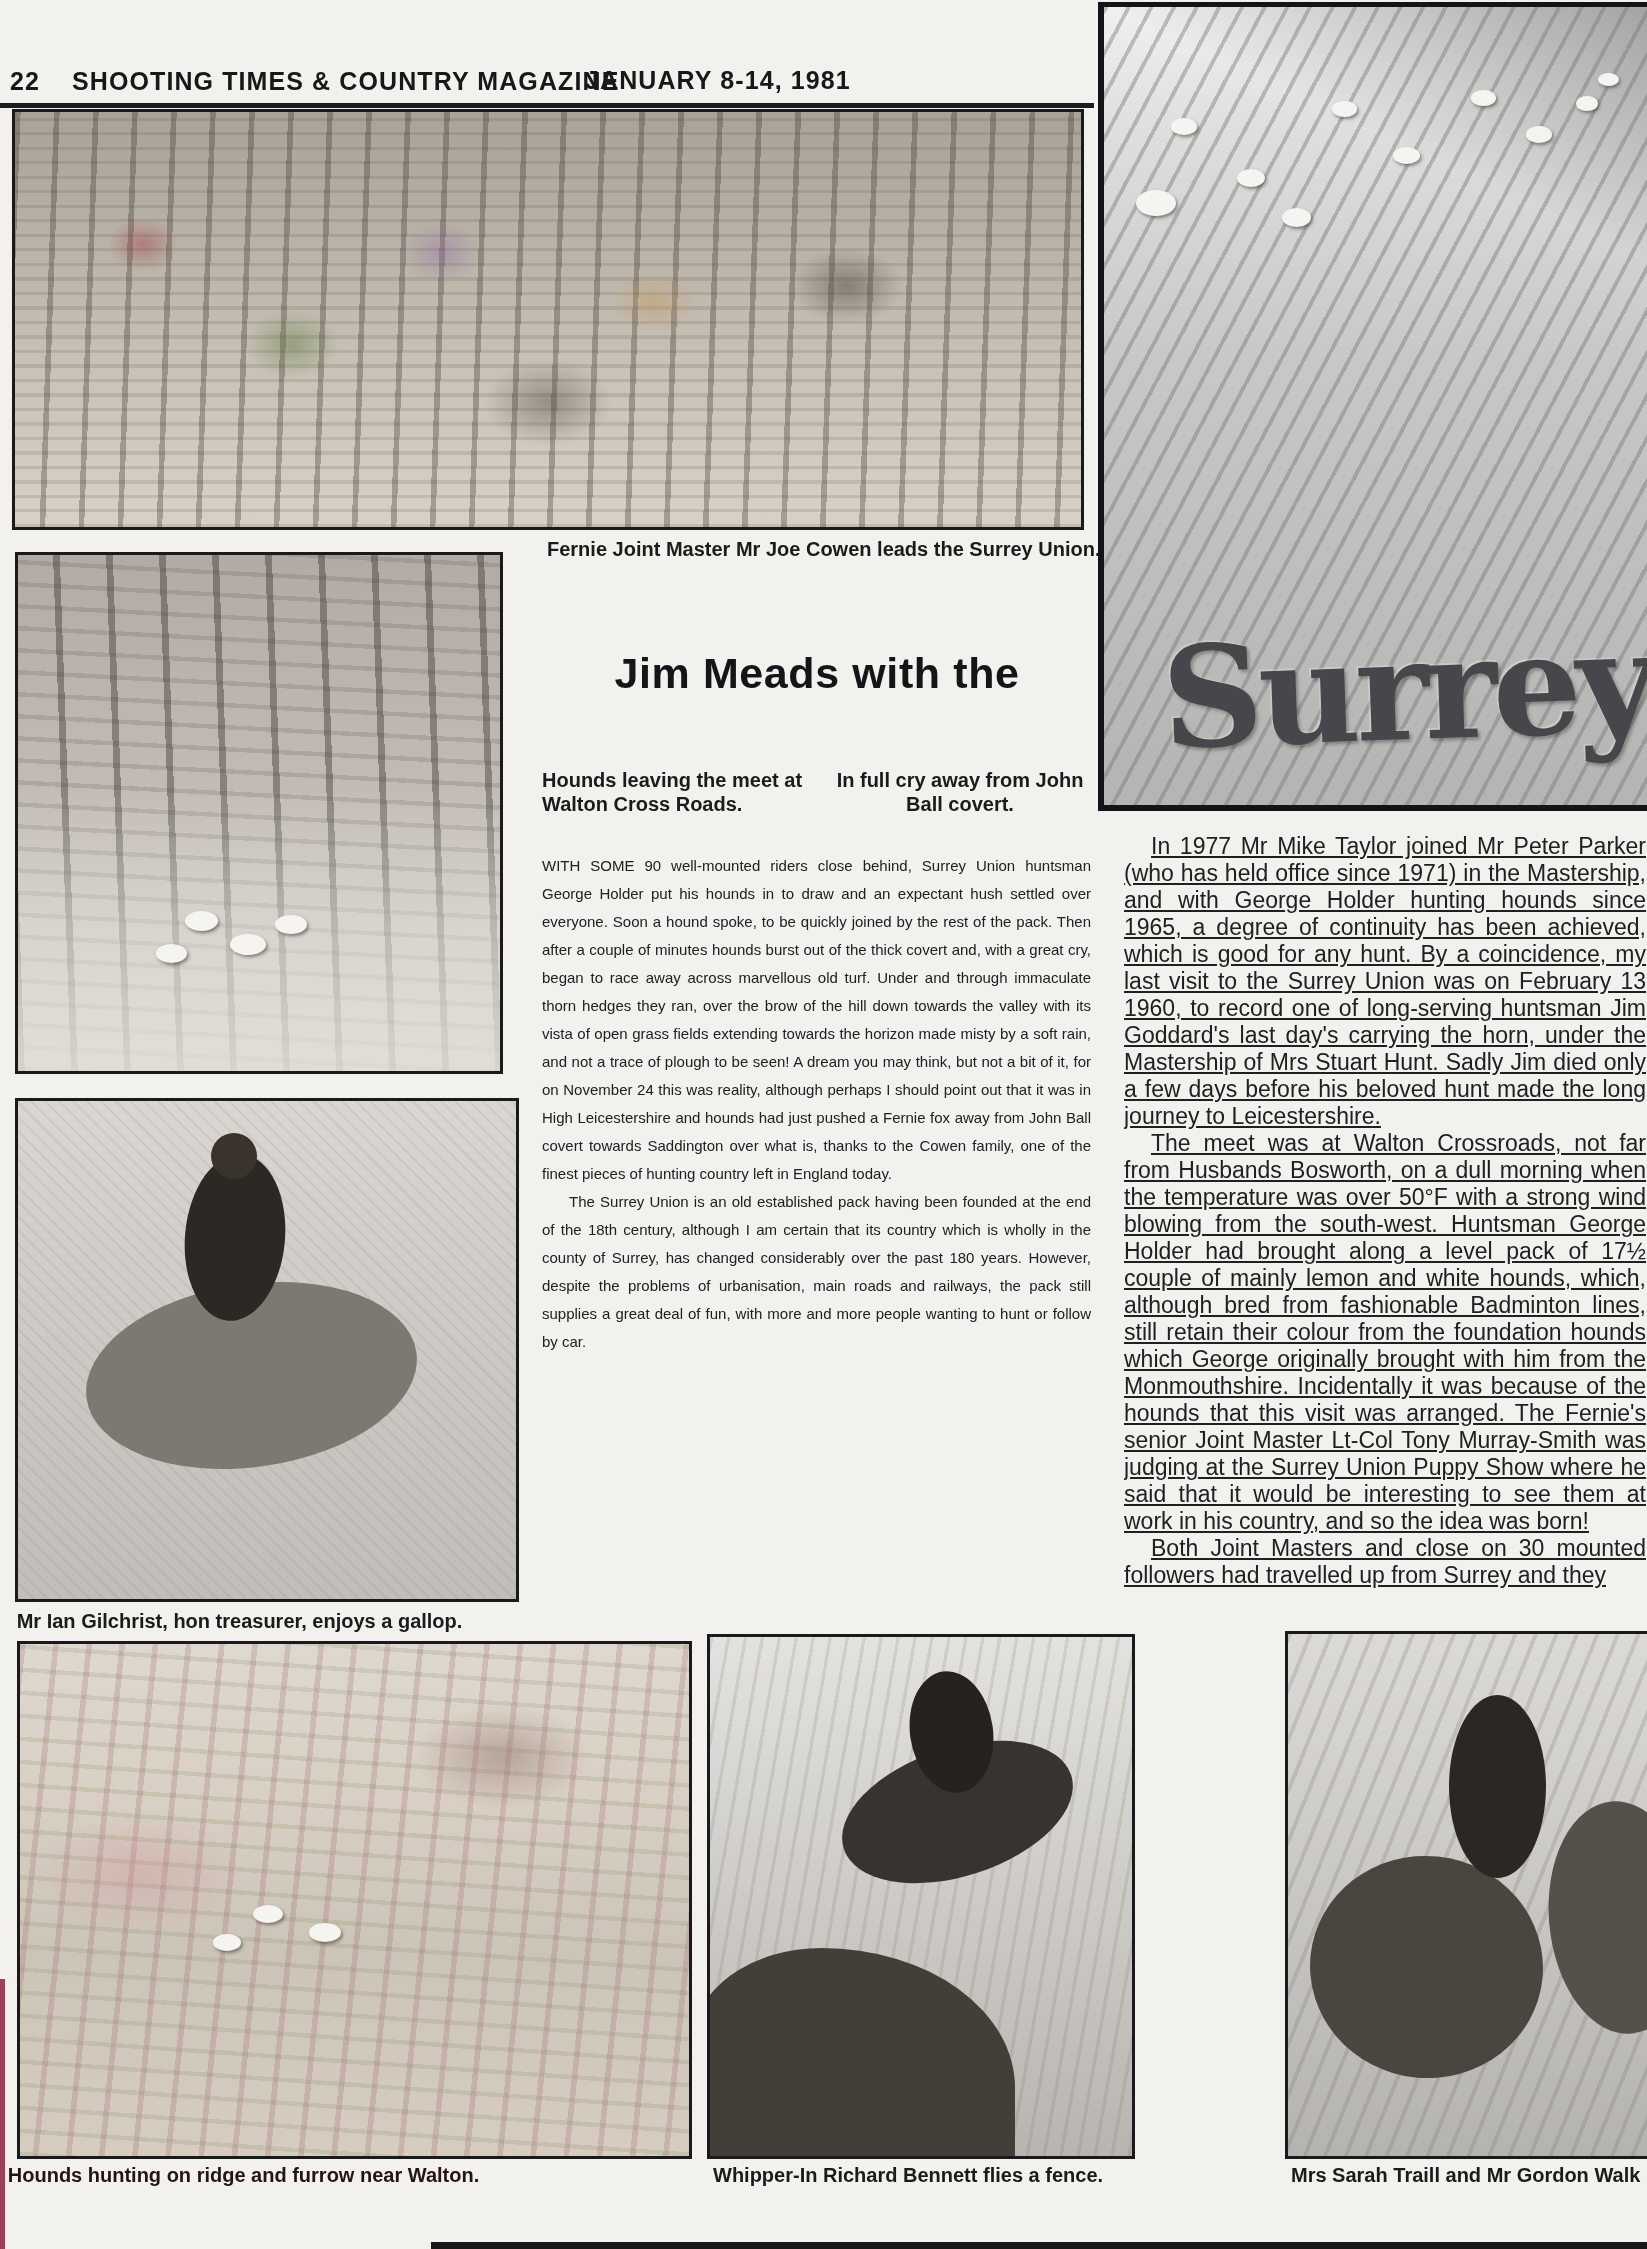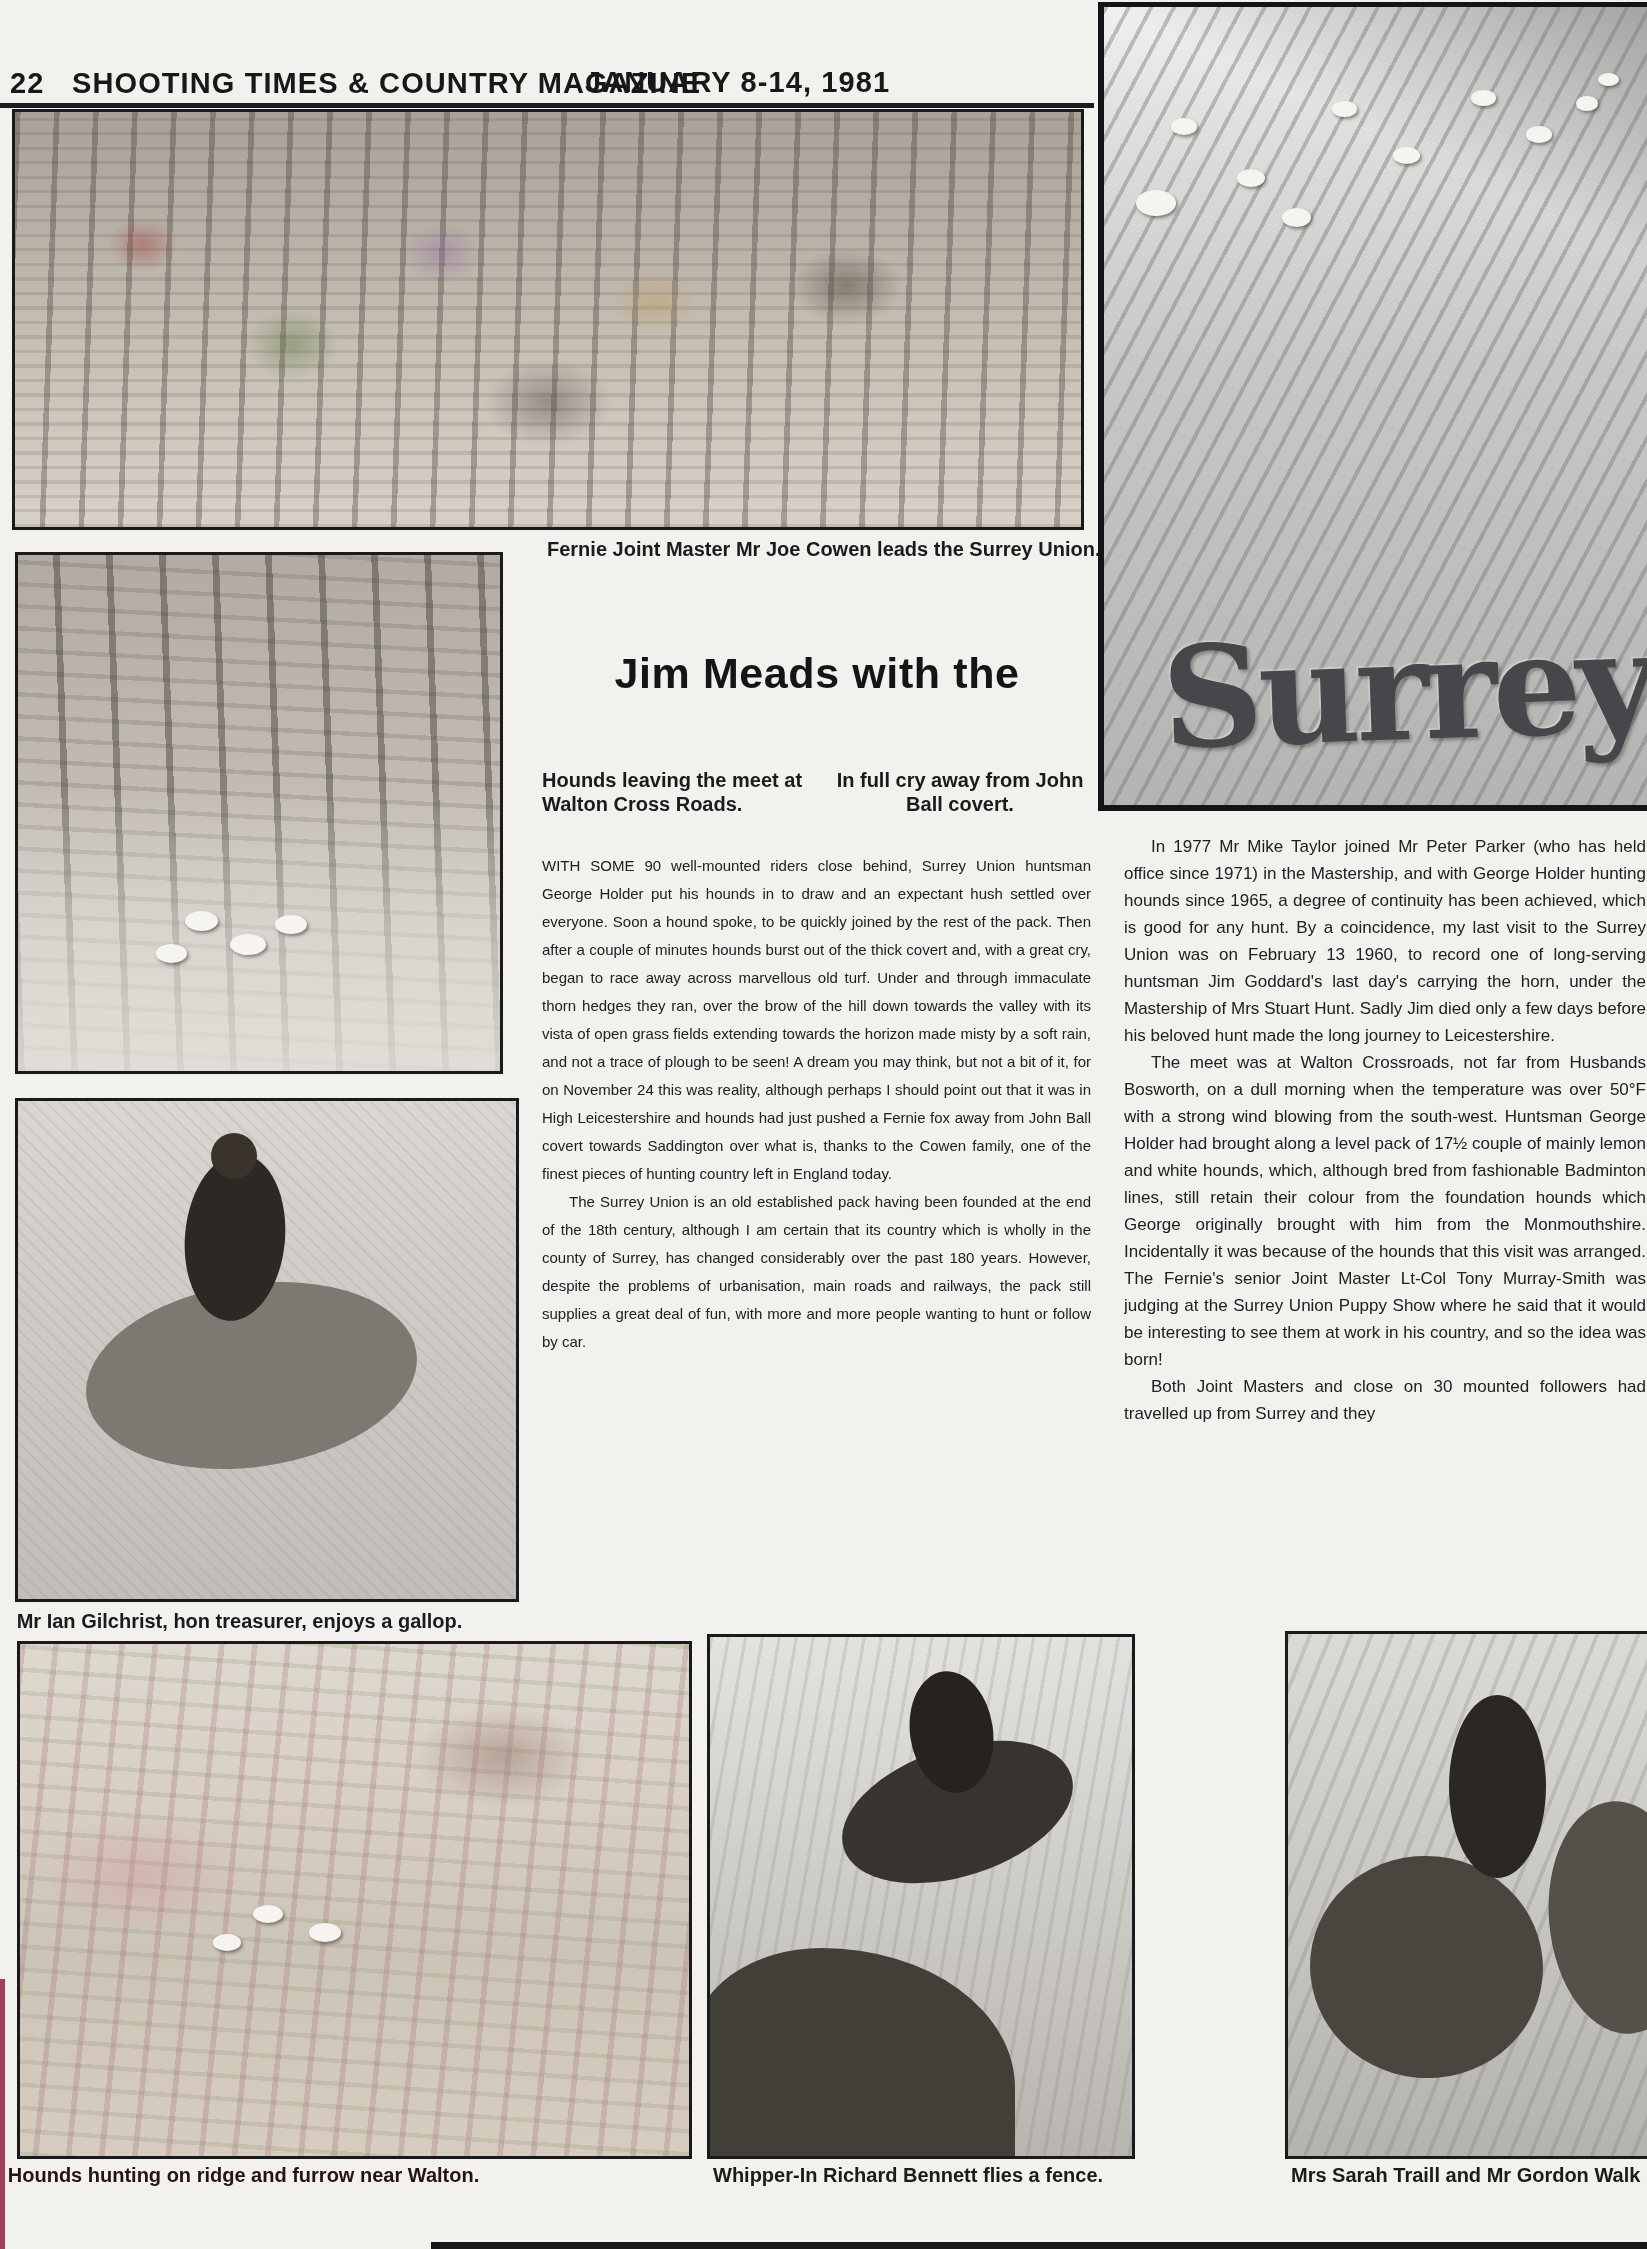--- a/index.html
+++ b/index.html
@@ -2,21 +2,21 @@
 <html style="font-size:9px"><head>
 <meta charset="utf-8">
 <style>
   html,body{margin:0;padding:0;background:#777;}
   #page{
     position:relative; width:1648px; height:2250px; overflow:hidden;
     background:#f3f1ed; font-family:"Liberation Sans", sans-serif; color:#1c1c1e;
   }
   .abs{position:absolute;}
   
-  .hdr{font-weight:bold; font-size:29px; letter-spacing:1.1px; color:#18181b; white-space:nowrap;}
+  .hdr{font-weight:bold; font-size:25px; letter-spacing:1.1px; color:#18181b; white-space:nowrap;}
   .rule{background:#1c1c1f;}
   
   .photo{position:absolute; overflow:hidden; border:3.3px solid #1a1a1d; box-sizing:border-box;}
   .photo .blob{position:absolute; border-radius:50%;}
   .hound{position:absolute; background:#f5f4f1; border-radius:50%;
          box-shadow:1.7px 2.2px 3.3px rgba(60,60,55,.55);}
   
   #photo-meet-crowd{
     background:
       radial-gradient(50px 39px at 12% 32%, rgba(158,62,62,.45), transparent 70%),
@@ -79,21 +79,21 @@
     border-right:none;
     background:
       repeating-linear-gradient(112deg, rgba(104,100,96,.2) 0 3.9px, transparent 3.9px 19px),
       linear-gradient(180deg,#dcdad6 0%, #cbc9c5 45%, #b5b3af 100%);
   }
   
   .cap{font-weight:bold; font-size:20px; line-height:1.22; color:#1b1b1d;}
   .cap-dark{color:#241418;}
   #article-title{font-weight:bold; font-size:43px; text-align:center; color:#151518; letter-spacing:0.6px;}
   .bodycol{font-size:15px; line-height:28px; text-align:justify; color:#202023; overflow:hidden;}
-  .bodycol.small{font-size:17px; line-height:27px;}
+  .bodycol.small{font-size:23px; line-height:27px;text-decoration:underline;}
   .bodycol p{margin:0;}
   .bodycol p.indent{text-indent:27px;}
   .nowrapclip{white-space:nowrap; overflow:hidden;}
   #left-edge-strip{background:#8d2140; opacity:.85;}
   #bottom-dark-bar{background:#17171a;}
 </style>
 </head>
 <body>
 
 <div id="page">

